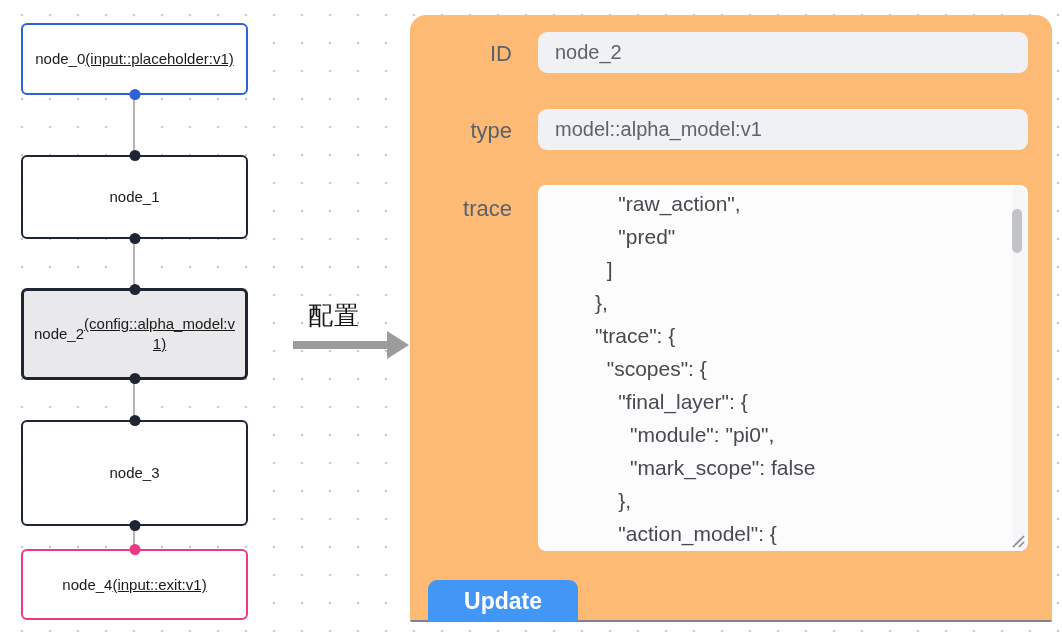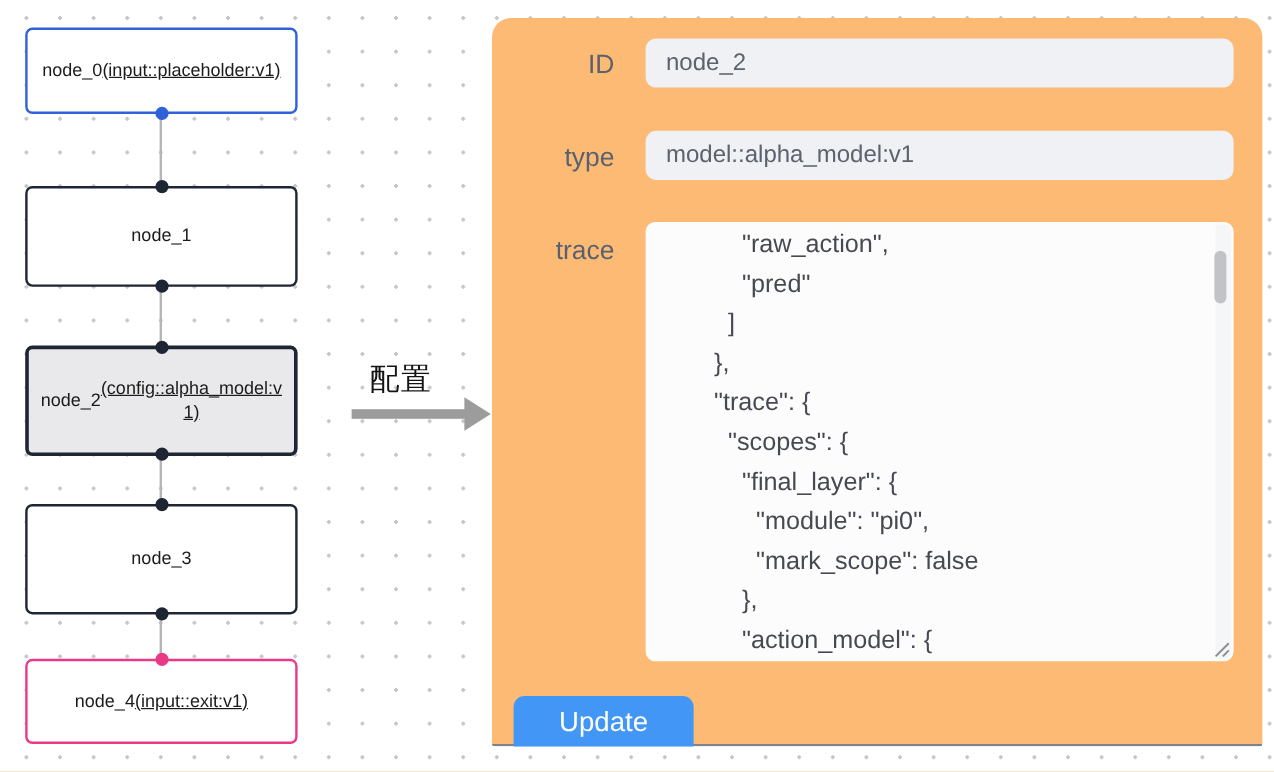--- a/index.html
+++ b/index.html
@@ -25,21 +25,21 @@
     text-align: center; padding: 2px 10px;
   }
   .node-title { font-size: 15px; font-weight: 500; color: #1b1b1b; line-height: 20px; }
   .node-subtitle {
     font-size: 15px; color: #1b1b1b; line-height: 20px;
     word-break: break-all; max-width: 202px; text-decoration: underline;
   }
   .node-0 { top: 23px;  height: 72px; border-color: #2f62d8; }
   .node-1 { top: 155px; height: 84px; }
   .node-2 { top: 288px; height: 92px; background: #e9e9ec; border-width: 3px; }
-  .node-3 { top: 420px; height: 92px; }
+  .node-3 { top: 420px; height: 106px; }
   .node-4 { top: 549px; height: 71px; border-color: #ea3a87; }
   .port {
     position: absolute; left: 50%; width: 11px; height: 11px; border-radius: 50%;
     background: #1f2633; transform: translateX(-50%); z-index: 2;
   }
   .port-top    { top: -7px; }
   .port-bottom { bottom: -7px; }
   .port-blue   { background: #2f62d8; }
   .port-pink   { background: #ea3a87; }
 
@@ -95,21 +95,21 @@
   }
   .scroll-thumb {
     position: absolute; right: 4px; top: 22px; width: 10px; height: 44px;
     background: #c2c3c7; border-radius: 5px;
   }
   .resize-handle { position: absolute; right: 3px; bottom: 3px; width: 15px; height: 15px; }
   .update-button {
     position: absolute; left: 18px; top: 565px; width: 150px; height: 42px;
     background: #4196f6; color: #ffffff; border: none; border-radius: 9px 9px 0 0;
     font-family: "Liberation Sans", sans-serif;
-    font-size: 23px; font-weight: 400; cursor: pointer;
+    font-size: 23px; font-weight: 700; cursor: pointer;
   }
 </style>
 </head>
 <body>
 
 <div class="edge-line"></div>
 
 <div class="node node-0">
   <div class="node-title">node_0</div>
   <div class="node-subtitle">(input::placeholder:v1)</div>

